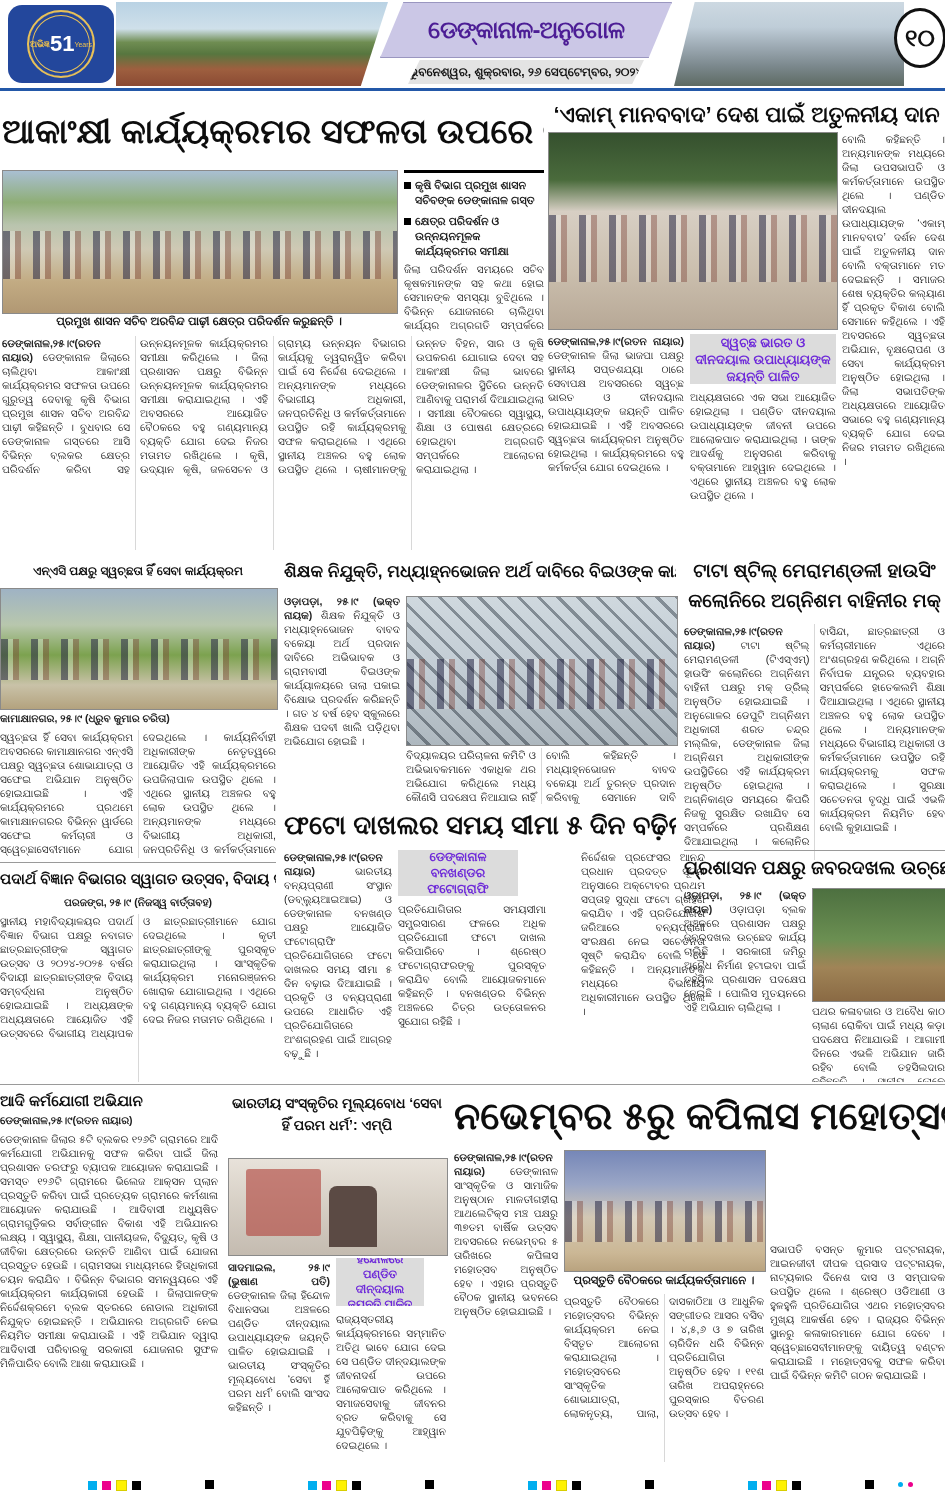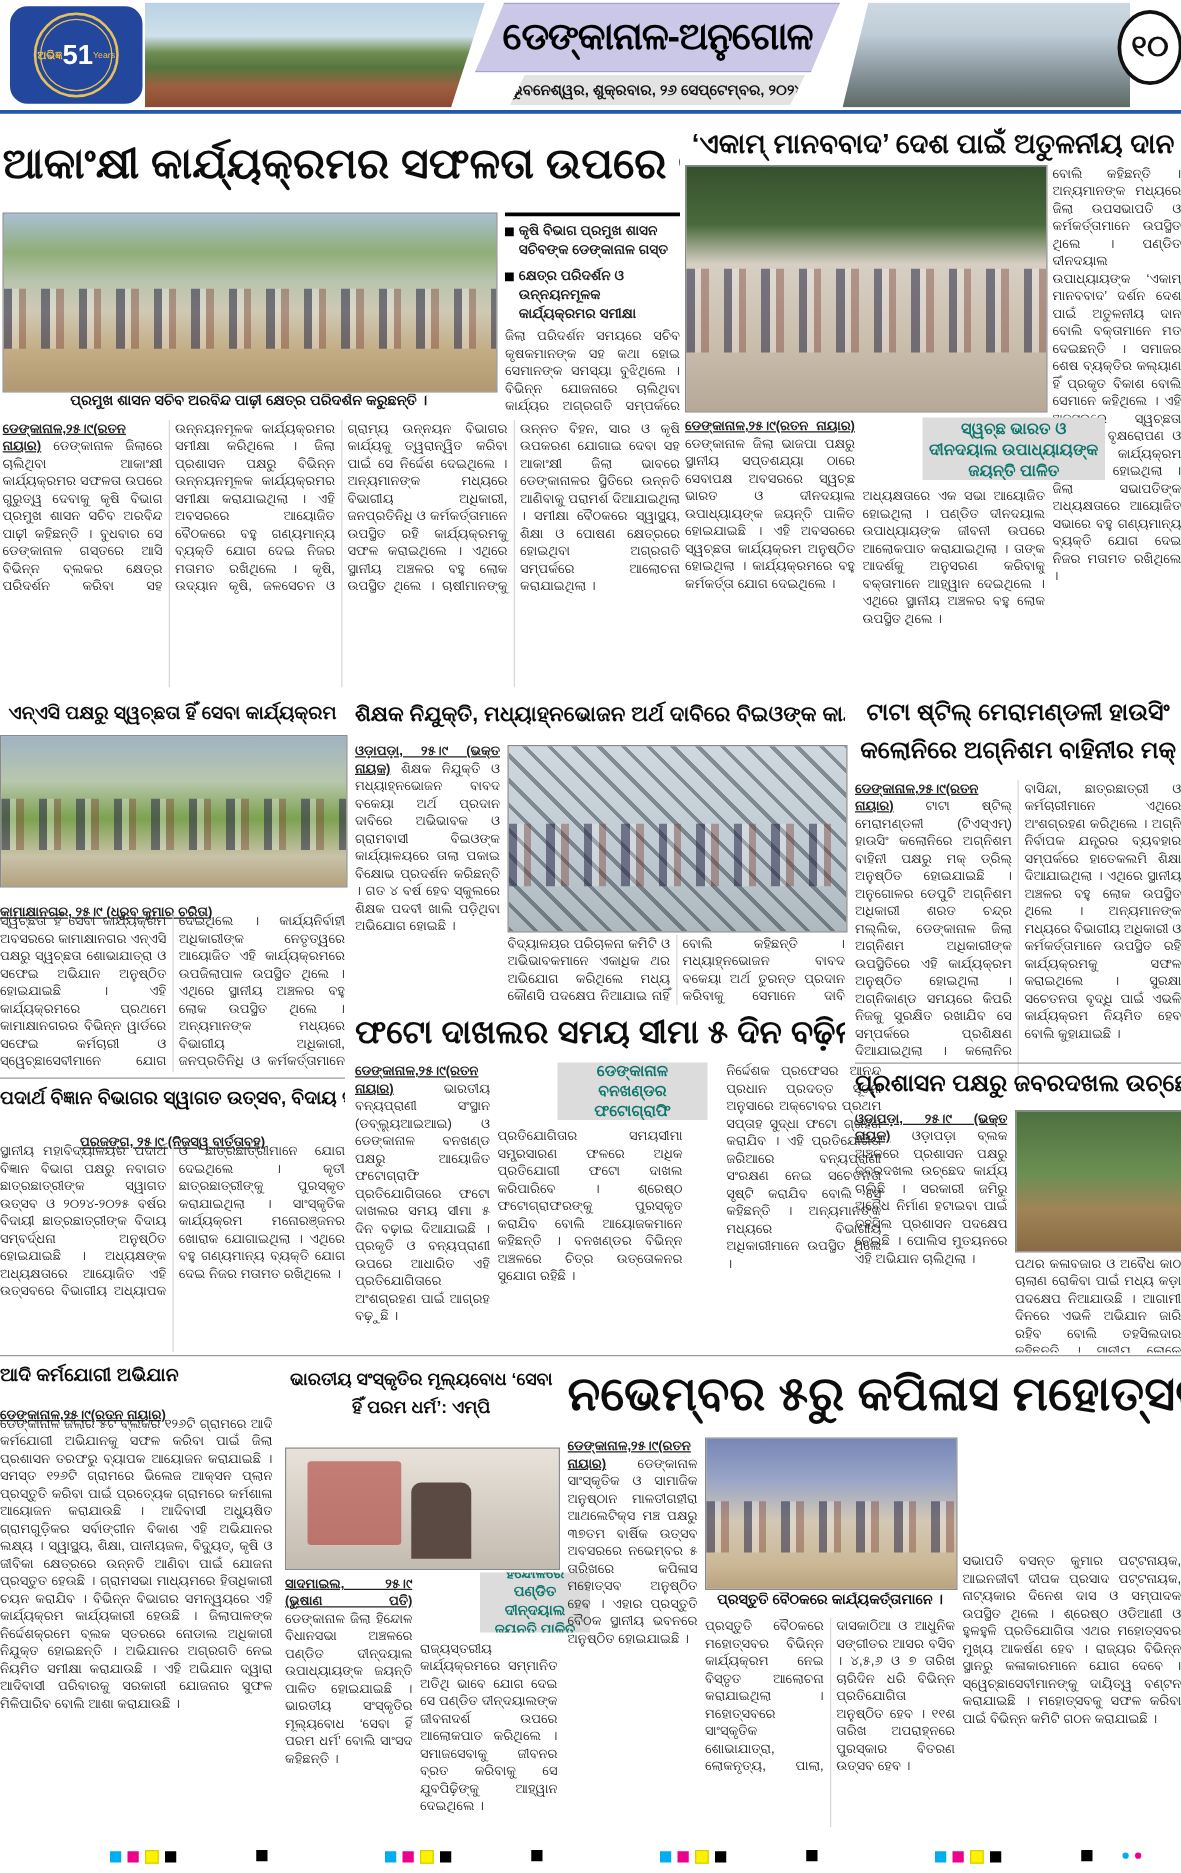--- a/index.html
+++ b/index.html
@@ -8,21 +8,21 @@
   .abs{position:absolute;}
   
   .badge{background:#23479c;border-radius:14px;display:flex;align-items:center;justify-content:center;}
   .badge-ring{width:64px;height:64px;border:2px solid #e8c158;border-radius:50%;box-shadow:inset 0 0 0 3px #23479c, inset 0 0 0 4px #e8c158;
       display:flex;flex-direction:row;align-items:center;justify-content:center;color:#f0c24b;}
   .badge-top{font-size:9px;font-weight:bold;}
   .badge-years{font-size:22px;font-weight:800;color:#fff;line-height:22px;}
   .badge-sub{font-size:7px;}
   .masthead{background:#cbc7e6;clip-path:polygon(8% 0,100% 0,92% 100%,0 100%);
       display:flex;align-items:center;justify-content:center;border:1px solid #9a96c0;}
-  .masthead span{font-size:30px;font-weight:800;color:#000000;letter-spacing:-1px;}
+  .masthead span{font-size:24px;font-weight:800;color:#4c1d95;letter-spacing:-1px;}
   .datestrip{background:#e3e3e3;clip-path:polygon(5% 0,100% 0,95% 100%,0 100%);
       display:flex;align-items:center;justify-content:center;}
   .datestrip span{font-size:12px;font-weight:bold;color:#111;}
   .pagenum{border:3px solid #111;border-radius:50%;background:#fff;display:flex;align-items:center;justify-content:center;
       font-size:24px;font-weight:800;color:#111;}
   .hrule{background:#2358a8;}
   
   .photo{border:1px solid #8a8a8a;overflow:hidden;}
   .ph-factory{border:none;background:linear-gradient(180deg,#b9d2e4 0%,#cfe0ea 32%,#6f8d52 48%,#57763f 62%,#9e5f3f 80%,#8a4a33 100%);
       clip-path:polygon(0 0,100% 0,90% 100%,0 100%);}
@@ -40,24 +40,24 @@
   .ph-speech{background:linear-gradient(180deg,#e8e2da 0%,#d9d2c8 40%,#c4bbb0 100%);}
   .ph-speech::before{content:"";position:absolute;left:8%;top:10%;width:34%;height:70%;background:#b24a42;opacity:.65;border-radius:3px;}
   .ph-speech::after{content:"";position:absolute;left:46%;top:28%;width:22%;height:64%;background:#5b4a44;border-radius:8px 8px 0 0;}
   .ph-meet{background:linear-gradient(180deg,#7687b8 0%,#9aa6c6 28%,#d3c8b4 55%,#cbb795 85%,#b9a37f 100%);}
   
   .hl{font-weight:800;color:#0d0d0d;text-align:center;white-space:nowrap;overflow:hidden;}
   .hl-wrap{font-weight:800;color:#0d0d0d;text-align:center;overflow:hidden;white-space:normal;}
   .body-txt{font-size:10.5px;line-height:14px;text-align:justify;overflow:hidden;color:#222;}
   .cols2{column-count:2;column-gap:10px;column-rule:1px solid #d8d8d8;}
   .cols4{column-count:4;column-gap:10px;column-rule:1px solid #d8d8d8;}
-  .dl{font-weight:bold;text-decoration:underline;margin-top:12px;}
+  .dl{font-weight:bold;}
   .caption{font-size:11.5px;font-weight:bold;text-align:center;color:#111;overflow:hidden;}
-  .graybox{background:#dcdcdc;font-weight:800;text-align:center;color:#0f766e;
-      display:flex;align-items:center;justify-content:center;padding:2px 4px;box-sizing:border-box;overflow:hidden;margin-left:48px;}
+  .graybox{background:#dcdcdc;font-weight:800;text-align:center;color:#6d28d9;
+      display:flex;align-items:center;justify-content:center;padding:2px 4px;box-sizing:border-box;overflow:hidden;}
   .bulletbox{border-top:3px solid #000;padding-top:5px;box-sizing:border-box;}
   .b-item{display:flex;gap:4px;font-size:11px;font-weight:bold;line-height:15px;margin-bottom:6px;}
   .b-sq{width:7px;height:7px;background:#000;margin-top:4px;flex:none;}
   .hline{background:#9a9a9a;height:1px;}
   
   .regrow{display:flex;gap:5px;align-items:center;}
   .sq{width:9px;height:9px;}
   .sq.c{background:#00aeef}.sq.m{background:#ec008c}.sq.y{background:#fff200;border:1px solid #d8ce00}.sq.k{background:#000}
   .dot{width:5px;height:5px;border-radius:50%;}
 </style>
@@ -110,21 +110,21 @@
   <div class="abs hl" style="left:548px;top:100px;width:397px;height:30px;font-size:22px;line-height:30px;">‘ଏକାମ୍ ମାନବବାଦ’ ଦେଶ ପାଇଁ ଅତୁଳନୀୟ ଦାନ</div>
   <div class="abs photo ph-group" style="left:548px;top:132px;width:288px;height:196px;"></div>
   <div class="abs body-txt" style="left:842px;top:132px;width:103px;height:418px;">ବୋଲି କହିଛନ୍ତି । ଅନ୍ୟମାନଙ୍କ ମଧ୍ୟରେ ଜିଲା ଉପସଭାପତି ଓ କର୍ମକର୍ତ୍ତାମାନେ ଉପସ୍ଥିତ ଥିଲେ । ପଣ୍ଡିତ ଦୀନଦୟାଲ ଉପାଧ୍ୟାୟଙ୍କ ‘ଏକାମ୍ ମାନବବାଦ’ ଦର୍ଶନ ଦେଶ ପାଇଁ ଅତୁଳନୀୟ ଦାନ ବୋଲି ବକ୍ତାମାନେ ମତ ଦେଇଛନ୍ତି । ସମାଜର ଶେଷ ବ୍ୟକ୍ତିର କଲ୍ୟାଣ ହିଁ ପ୍ରକୃତ ବିକାଶ ବୋଲି ସେମାନେ କହିଥିଲେ । ଏହି ଅବସରରେ ସ୍ୱଚ୍ଛତା ଅଭିଯାନ, ବୃକ୍ଷରୋପଣ ଓ ସେବା କାର୍ଯ୍ୟକ୍ରମ ଅନୁଷ୍ଠିତ ହୋଇଥିଲା । ଜିଲା ସଭାପତିଙ୍କ ଅଧ୍ୟକ୍ଷତାରେ ଆୟୋଜିତ ସଭାରେ ବହୁ ଗଣ୍ୟମାନ୍ୟ ବ୍ୟକ୍ତି ଯୋଗ ଦେଇ ନିଜର ମତାମତ ରଖିଥିଲେ ।</div>
   <div class="abs body-txt" style="left:548px;top:334px;width:136px;height:218px;">
     <span class="dl">ଡେଙ୍କାନାଳ,୨୫।୯(ରତନ ନାୟାର)</span>
     <span>ଡେଙ୍କାନାଳ ଜିଲା ଭାଜପା ପକ୍ଷରୁ ସ୍ଥାନୀୟ ସପ୍ତଶଯ୍ୟା ଠାରେ ସେବାପକ୍ଷ ଅବସରରେ ସ୍ୱଚ୍ଛ ଭାରତ ଓ ଦୀନଦୟାଲ ଉପାଧ୍ୟାୟଙ୍କ ଜୟନ୍ତି ପାଳିତ ହୋଇଯାଇଛି । ଏହି ଅବସରରେ ସ୍ୱଚ୍ଛତା କାର୍ଯ୍ୟକ୍ରମ ଅନୁଷ୍ଠିତ ହୋଇଥିଲା । କାର୍ଯ୍ୟକ୍ରମରେ ବହୁ କର୍ମକର୍ତ୍ତା ଯୋଗ ଦେଇଥିଲେ ।</span>
   </div>
   <div class="abs graybox" style="left:690px;top:334px;width:146px;height:50px;font-size:13px;line-height:17px;">ସ୍ୱଚ୍ଛ ଭାରତ ଓ ଦୀନଦୟାଲ ଉପାଧ୍ୟାୟଙ୍କ ଜୟନ୍ତି ପାଳିତ</div>
   <div class="abs body-txt" style="left:690px;top:390px;width:146px;height:162px;">ଅଧ୍ୟକ୍ଷତାରେ ଏକ ସଭା ଆୟୋଜିତ ହୋଇଥିଲା । ପଣ୍ଡିତ ଦୀନଦୟାଲ ଉପାଧ୍ୟାୟଙ୍କ ଜୀବନୀ ଉପରେ ଆଲୋକପାତ କରାଯାଇଥିଲା । ତାଙ୍କ ଆଦର୍ଶକୁ ଅନୁସରଣ କରିବାକୁ ବକ୍ତାମାନେ ଆହ୍ୱାନ ଦେଇଥିଲେ । ଏଥିରେ ସ୍ଥାନୀୟ ଅଞ୍ଚଳର ବହୁ ଲୋକ ଉପସ୍ଥିତ ଥିଲେ ।</div>
 
-  <div class="abs hl" style="left:0;top:558px;width:276px;height:26px;font-size:15px;line-height:26px;">ଏନ୍‌ଏସି ପକ୍ଷରୁ ସ୍ୱଚ୍ଛତା ହିଁ ସେବା କାର୍ଯ୍ୟକ୍ରମ</div>
+  <div class="abs hl" style="left:0;top:558px;width:276px;height:26px;font-size:12px;line-height:26px;">ଏନ୍‌ଏସି ପକ୍ଷରୁ ସ୍ୱଚ୍ଛତା ହିଁ ସେବା କାର୍ଯ୍ୟକ୍ରମ</div>
   <div class="abs photo ph-rally" style="left:0;top:588px;width:276px;height:120px;"></div>
   <div class="abs dl" style="left:0;top:712px;width:276px;height:15px;font-size:10.5px;">କାମାକ୍ଷାନଗର, ୨୫।୯ (ଧ୍ରୁବ କୁମାର ଚରିତା)</div>
   <div class="abs body-txt cols2" style="left:0;top:730px;width:276px;height:128px;">ସ୍ୱଚ୍ଛତା ହିଁ ସେବା କାର୍ଯ୍ୟକ୍ରମ ଅବସରରେ କାମାକ୍ଷାନଗର ଏନ୍‌ଏସି ପକ୍ଷରୁ ସ୍ୱଚ୍ଛତା ଶୋଭାଯାତ୍ରା ଓ ସଫେଇ ଅଭିଯାନ ଅନୁଷ୍ଠିତ ହୋଇଯାଇଛି । ଏହି କାର୍ଯ୍ୟକ୍ରମରେ ପ୍ରଥମେ କାମାକ୍ଷାନଗରର ବିଭିନ୍ନ ୱାର୍ଡରେ ସଫେଇ କର୍ମଚାରୀ ଓ ସ୍ୱେଚ୍ଛାସେବୀମାନେ ଯୋଗ ଦେଇଥିଲେ । କାର୍ଯ୍ୟନିର୍ବାହୀ ଅଧିକାରୀଙ୍କ ନେତୃତ୍ୱରେ ଆୟୋଜିତ ଏହି କାର୍ଯ୍ୟକ୍ରମରେ ଉପଜିଲାପାଳ ଉପସ୍ଥିତ ଥିଲେ । ଏଥିରେ ସ୍ଥାନୀୟ ଅଞ୍ଚଳର ବହୁ ଲୋକ ଉପସ୍ଥିତ ଥିଲେ । ଅନ୍ୟମାନଙ୍କ ମଧ୍ୟରେ ବିଭାଗୀୟ ଅଧିକାରୀ, ଜନପ୍ରତିନିଧି ଓ କର୍ମକର୍ତ୍ତାମାନେ ଉପସ୍ଥିତ ରହି କାର୍ଯ୍ୟକ୍ରମକୁ ସଫଳ କରାଇଥିଲେ ।</div>
 
   <div class="abs hl" style="left:284px;top:558px;width:392px;height:28px;font-size:17px;line-height:28px;">ଶିକ୍ଷକ ନିଯୁକ୍ତି, ମଧ୍ୟାହ୍ନଭୋଜନ ଅର୍ଥ ଦାବିରେ ବିଇଓଙ୍କ କାର୍ଯ୍ୟାଳୟରେ ତାଲା</div>
   <div class="abs body-txt" style="left:284px;top:594px;width:116px;height:210px;">
     <span class="dl">ଓଡ଼ାପଡ଼ା, ୨୫।୯ (ଭକ୍ତ ନାୟକ)</span>
     <span>ଶିକ୍ଷକ ନିଯୁକ୍ତି ଓ ମଧ୍ୟାହ୍ନଭୋଜନ ବାବଦ ବକେୟା ଅର୍ଥ ପ୍ରଦାନ ଦାବିରେ ଅଭିଭାବକ ଓ ଗ୍ରାମବାସୀ ବିଇଓଙ୍କ କାର୍ଯ୍ୟାଳୟରେ ତାଲା ପକାଇ ବିକ୍ଷୋଭ ପ୍ରଦର୍ଶନ କରିଛନ୍ତି । ଗତ ୪ ବର୍ଷ ହେବ ସ୍କୁଲରେ ଶିକ୍ଷକ ପଦବୀ ଖାଲି ପଡ଼ିଥିବା ଅଭିଯୋଗ ହୋଇଛି ।</span>
   </div>
   <div class="abs photo ph-gate" style="left:406px;top:596px;width:270px;height:148px;"></div>

